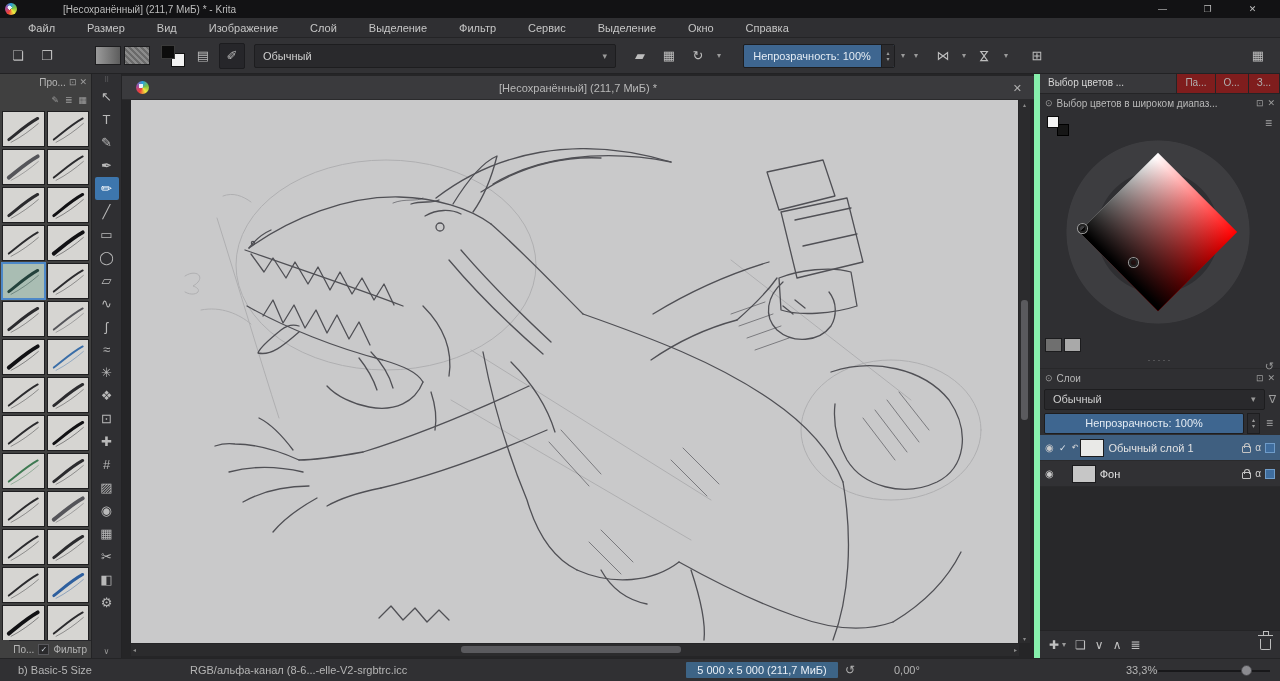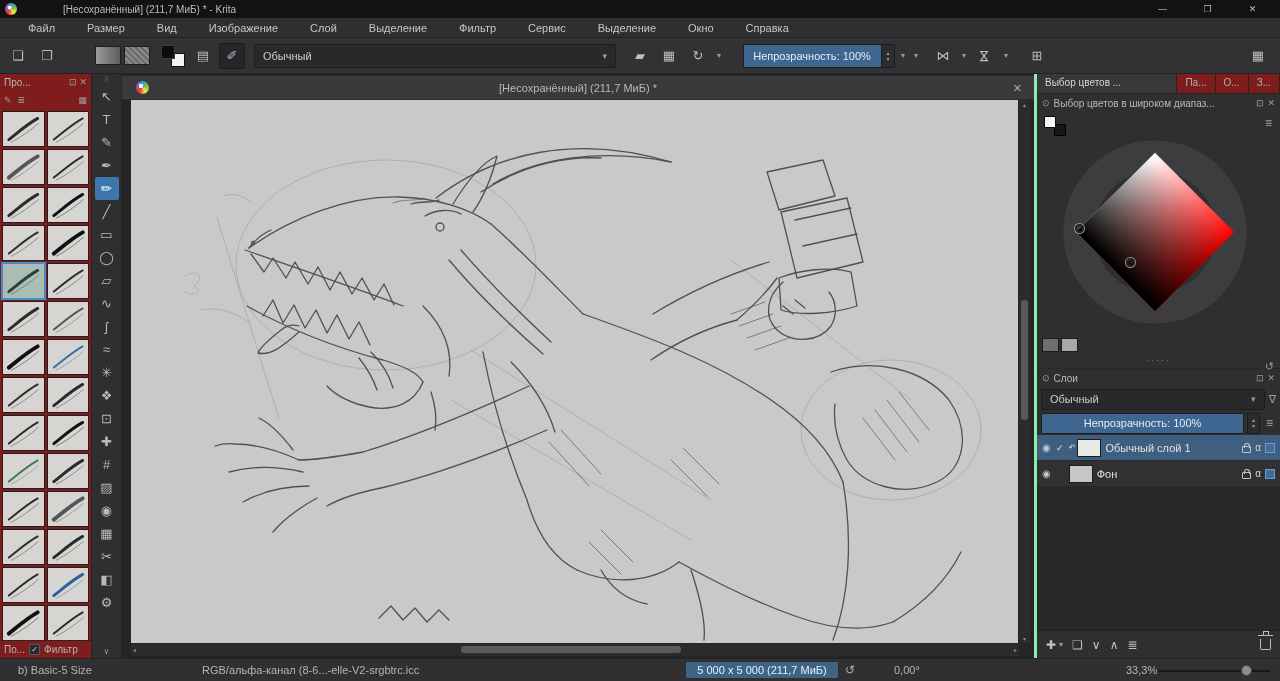--- a/index.html
+++ b/index.html
@@ -44,21 +44,21 @@
   .slider-ctl .fill { position:absolute; top:0; left:0; bottom:0; background:#3e6690; }
   .slider-ctl .slider-label { position:absolute; left:0; right:14px; top:0; bottom:0; display:flex; align-items:center; justify-content:center; color:#e3ebf3; z-index:1; white-space:nowrap; }
   .slider-ctl .spin { position:absolute; right:0; top:0; bottom:0; width:13px; background:#2c2c2f; border-left:1px solid #1d1d1f; display:flex; flex-direction:column; align-items:center; justify-content:center; font-size:6px; color:#9a9a9a; z-index:2; line-height:6px; }
   .op-slider { width:152px; margin-left:16px; }
   .sz-slider { width:162px; margin-left:6px; }
 
   
   .main { flex:1 1 auto; display:flex; min-height:0; position:relative; }
 
   
-  .left-docker { width:92px; background:#7f1d1d; border-right:1px solid #232325; display:flex; flex-direction:column; flex:0 0 auto; }
+  .left-docker { width:92px; background:#404040; border-right:1px solid #232325; display:flex; flex-direction:column; flex:0 0 auto;align-items:flex-end; }
   .ld-header { height:17px; display:flex; align-items:center; gap:3px; padding:0 4px; color:#b5b5b5; font-size:10px; }
   .ld-title { flex:1; overflow:hidden; white-space:nowrap; }
   .hicon { font-size:9px; color:#9d9d9d; flex:0 0 auto; }
   .ld-toolbar { height:18px; display:flex; align-items:center; gap:6px; padding:0 4px; }
   .ld-toolbar .right { margin-left:auto; }
   .preset-grid { display:grid; grid-template-columns:1fr 1fr; gap:2px; padding:2px; overflow:hidden; align-content:start; flex:1 1 auto; }
   .preset { height:36px; border:1px solid #1f1f21; background:#d6d5d2; }
   .preset svg { width:100%; height:100%; display:block; }
   .preset.selected { outline:2px solid #4d88c8; outline-offset:-1px; }
   .ld-footer { height:18px; margin-top:auto; display:flex; align-items:center; gap:4px; padding:0 4px; border-top:1px solid #26262a; font-size:10px; color:#b5b5b5; flex:0 0 auto; }
@@ -84,21 +84,21 @@
   .vscroll { position:absolute; left:897px; top:26px; width:11px; height:543px; background:#2b2b2d; }
   .vscroll .sarrow { position:absolute; left:0; width:11px; text-align:center; font-size:6px; color:#8a8a8a; top:1px; }
   .vscroll .sarrow.bottom { top:auto; bottom:1px; }
   .vthumb { position:absolute; left:2px; width:7px; top:200px; height:120px; background:#5a5a5e; border-radius:3px; }
   .hscroll { position:absolute; left:9px; top:570px; width:888px; height:12px; background:#2b2b2d; }
   .hscroll .sarrow { position:absolute; top:0; height:12px; line-height:12px; font-size:6px; color:#8a8a8a; left:2px; }
   .hscroll .sarrow.right { left:auto; right:2px; }
   .hthumb { position:absolute; top:2px; height:7px; left:330px; width:220px; background:#5a5a5e; border-radius:3px; }
 
   
-  .right-panel { width:246px; background:#2f2f32; border-left:3px solid #86efac; display:flex; flex-direction:column; flex:0 0 auto; }
+  .right-panel { width:246px; background:#2f2f32; border-left:6px solid #86efac; display:flex; flex-direction:column; flex:0 0 auto; }
   .rp-tabs { height:20px; display:flex; border-bottom:1px solid #242426; flex:0 0 auto; }
   .rp-tab { padding:3px 8px; font-size:10px; color:#b0b0b0; background:#7f1d1d; border-right:1px solid #242426; white-space:nowrap; overflow:hidden; }
   .rp-tab.active { background:#38383b; color:#d5d5d5; }
   .rp-header { height:18px; display:flex; align-items:center; gap:4px; padding:0 5px; color:#b8b8b8; font-size:10px; flex:0 0 auto; }
   .rp-title { flex:1; overflow:hidden; white-space:nowrap; text-overflow:ellipsis; }
   .color-docker { position:relative; height:262px; flex:0 0 auto; }
   .cd-menu { position:absolute; right:5px; top:22px; font-size:11px; color:#9d9d9d; }
   .fgbg-small { position:absolute; left:7px; top:22px; width:22px; height:20px; }
   .fgbg-small .bg { position:absolute; right:0; bottom:0; width:12px; height:12px; background:#161616; border:1px solid #000; }
   .fgbg-small .fg { position:absolute; left:0; top:0; width:12px; height:12px; background:#f4f4f4; border:1px solid #0a0a0a; z-index:1; }
@@ -632,21 +632,21 @@
           <span class="lf-btn">∧</span>
           <span class="lf-btn">≣</span>
           <span class="mini-trash"></span>
         </div>
       </div>
     </div>
   </div>
 
   <div class="statusbar">
     <span class="sb-item" style="left:18px">b) Basic-5 Size</span>
-    <span class="sb-item" style="left:202px">RGB/альфа-канал (8-6...-elle-V2-srgbtrc.icc</span>
+    <span class="sb-item" style="left:190px">RGB/альфа-канал (8-6...-elle-V2-srgbtrc.icc</span>
     <span class="sb-dims">5 000 x 5 000 (211,7 МиБ)</span>
     <span class="sb-rot-icon">↺</span>
     <span class="sb-item" style="left:894px">0,00°</span>
     <span class="sb-item" style="left:1126px">33,3%</span>
     <div class="zslider">
         <div class="zthumb"></div>
       </div>
   </div>
 </div>
 

